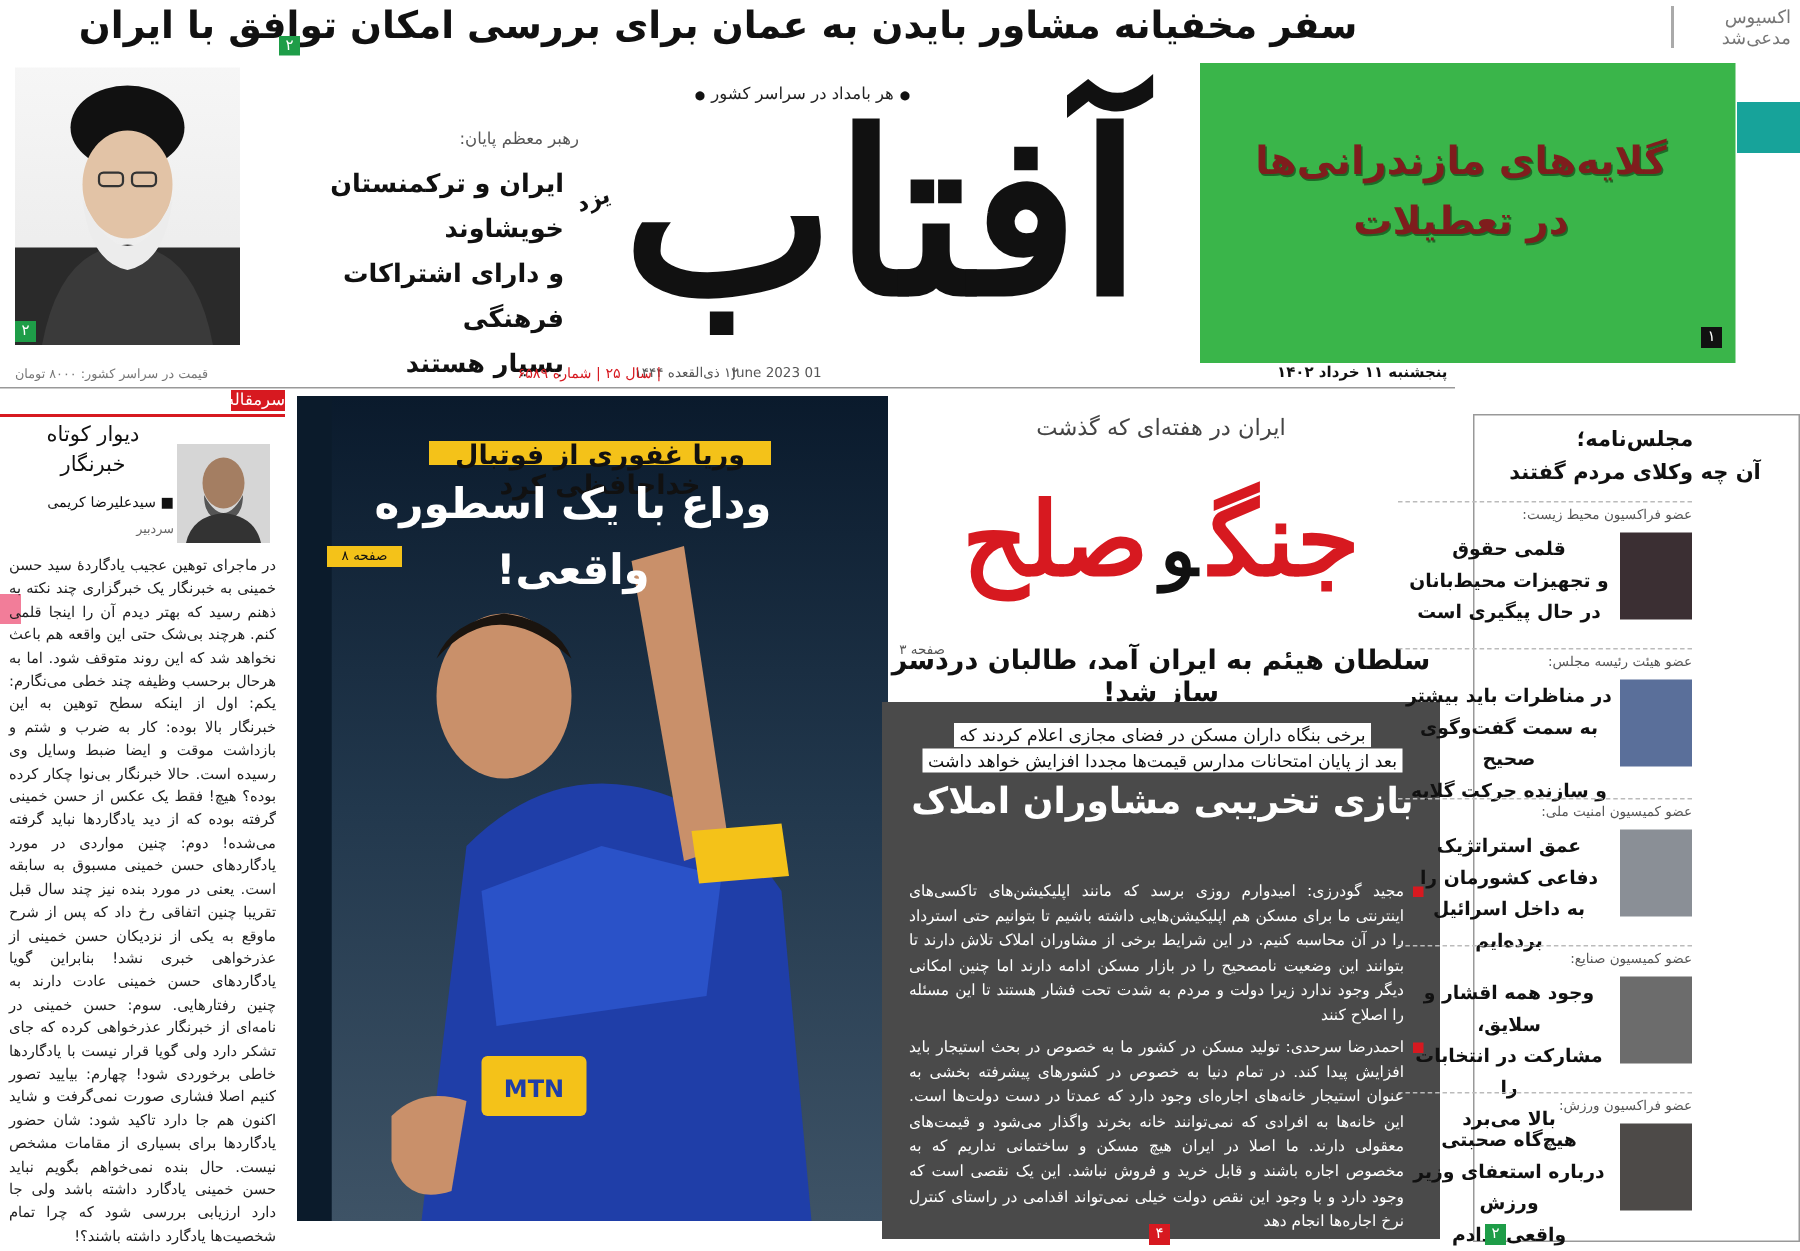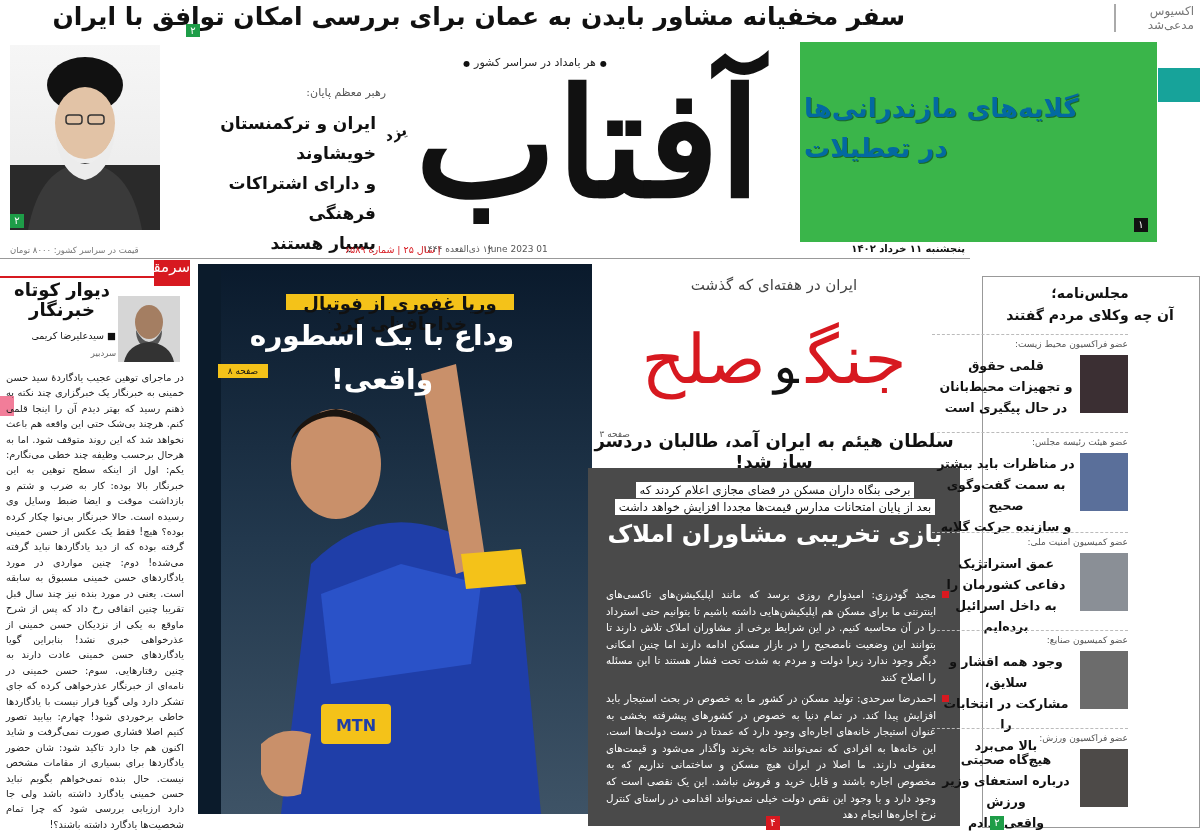--- a/index.html
+++ b/index.html
@@ -7,51 +7,51 @@
     body{font-family:"DejaVu Sans",sans-serif;direction:rtl;color:#111;position:relative}
     .abs{position:absolute}
     
     .top-strip{top:0;left:0;width:1200px;height:40px;background:#fff}
     .top-head{top:2px;right:295px;font-size:25px;font-weight:bold;color:#111;white-space:nowrap}
     .top-badge{top:24px;left:186px;width:14px;height:13px;background:#1e9d48;color:#fff;font-size:10px;text-align:center;line-height:13px}
     .top-brand{top:4px;right:6px;width:80px;text-align:right;font-size:12px;color:#777;line-height:14px;border-left:2px solid #aaa;padding-left:8px}
     
     .mast{top:42px;left:0;width:1157px;height:200px;background:#3ab54a}
     .teal-box{top:68px;left:1158px;width:42px;height:34px;background:#17a39a}
-    .green-head{top:88px;right:56px;width:340px;text-align:left;color:#0369a1;font-size:26px;font-weight:bold;line-height:40px;text-shadow:1px 1px 0 #1c6b27}
+    .green-head{top:88px;right:56px;width:340px;text-align:center;color:#7f1d1d;font-size:26px;font-weight:bold;line-height:40px;text-shadow:1px 1px 0 #1c6b27}
     .badge{width:14px;height:14px;background:#111;color:#fff;font-size:10px;text-align:center;line-height:14px}
     .logo-area{top:42px;left:380px;width:420px;height:200px;background:#fff}
     .logo{top:48px;left:388px;width:400px;text-align:center;font-family:"DejaVu Serif",serif;font-size:150px;font-weight:bold;line-height:190px;color:#111;letter-spacing:-6px}
     .logo-tag{top:56px;left:440px;width:190px;text-align:center;font-size:11px;color:#222}
     .logo-dot{color:#111;font-size:8px;margin:0 4px}
     .left-mast{top:42px;left:0;width:380px;height:200px;background:#fff}
     .portrait{top:45px;left:10px;width:150px;height:185px;background:linear-gradient(180deg,#f6f6f6 0%,#e9e9e9 100%);overflow:hidden}
     .leader-kicker{top:86px;left:176px;width:210px;text-align:right;font-size:11px;color:#555}
     .leader-head{top:108px;left:176px;width:200px;text-align:right;font-size:17px;font-weight:bold;line-height:30px;color:#111}
     .date-right{top:243px;right:235px;font-weight:bold;font-size:10px;white-space:nowrap}
     .date-eng{top:244px;left:488px;font-size:9px;color:#555}
     .date-hijri{top:244px;left:423px;font-size:9px;color:#555}
     .date-issue{top:244px;left:345px;font-size:9.5px;color:#d71920}
     .price{top:245px;left:10px;font-size:8.5px;color:#777}
-    .sarmaghale{top:260px;left:154px;width:36px;height:26px;background:#d71920;color:#fff;font-size:15px;text-align:right;line-height:14px}
+    .sarmaghale{top:260px;left:154px;width:36px;height:14px;background:#d71920;color:#fff;font-size:11px;text-align:right;line-height:14px}
     .col-hdr{top:276px;left:0;width:190px;height:88px;border-top:2px solid #d71920}
     .writer-photo{top:296px;left:118px;width:62px;height:66px;background:#c9c9c9}
-    .ed-title{top:280px;left:12px;width:100px;text-align:center;font-size:18px;font-weight:bold;line-height:20px}
+    .ed-title{top:280px;left:12px;width:100px;text-align:center;font-size:14px;font-weight:normal;line-height:20px}
     .ed-author{top:330px;left:12px;width:104px;text-align:right;font-size:9.5px;font-weight:normal}
     .ed-role{top:348px;left:12px;width:104px;text-align:right;font-size:8.5px;color:#666}
     .ed-body{top:370px;left:6px;width:178px;font-size:9.8px;line-height:15.4px;text-align:justify;color:#222}
     .pink-tab{top:396px;left:0;width:14px;height:20px;background:#f27d99}
     
     .photo{top:264px;left:198px;width:394px;height:550px;background:#0b1b2b;overflow:hidden}
     .photo-kicker{top:294px;left:286px;width:228px;height:16px;background:#f4c219;color:#111;font-size:18px;font-weight:bold;text-align:center;line-height:20px}
     .photo-head{top:314px;left:212px;width:340px;text-align:center;color:#fff;font-size:28px;font-weight:bold;line-height:44px}
     .photo-page{top:364px;left:218px;width:50px;height:14px;background:#f4c219;color:#111;font-size:9px;text-align:center;line-height:14px}
     
     .center-kicker{top:276px;left:586px;width:376px;text-align:center;font-size:15px;color:#444}
-    .main-head{top:310px;left:586px;width:376px;text-align:center;font-size:68px;font-weight:normal;line-height:100px;color:#d71920;font-family:"DejaVu Serif",serif}
+    .main-head{top:310px;left:586px;width:376px;text-align:center;font-size:68px;font-weight:bold;line-height:100px;color:#d71920;font-family:"DejaVu Serif",serif}
     .main-head .and{color:#111;font-size:48px;margin:0 8px}
     .sub-head{top:430px;left:586px;width:376px;text-align:center;font-size:18px;font-weight:bold;color:#111}
     .sub-page{top:429px;left:590px;width:40px;font-size:9px;color:#555;text-align:right}
     .gray-box{top:468px;left:588px;width:372px;height:358px;background:#4a4a4a}
     .gb-line1{top:482px;left:600px;width:350px;text-align:center;font-size:11.5px;color:#111;line-height:17px}
     .gb-line1 span{background:#fff;padding:1px 4px}
     .gb-head{top:520px;left:600px;width:350px;text-align:center;color:#fff;font-size:24px;font-weight:bold}
     .gb-para{left:606px;width:330px;color:#fff;font-size:10.3px;line-height:16.6px;text-align:justify}
     .gb-bullet{width:7px;height:7px;background:#d71920}
     .gb-para1{top:586px}

